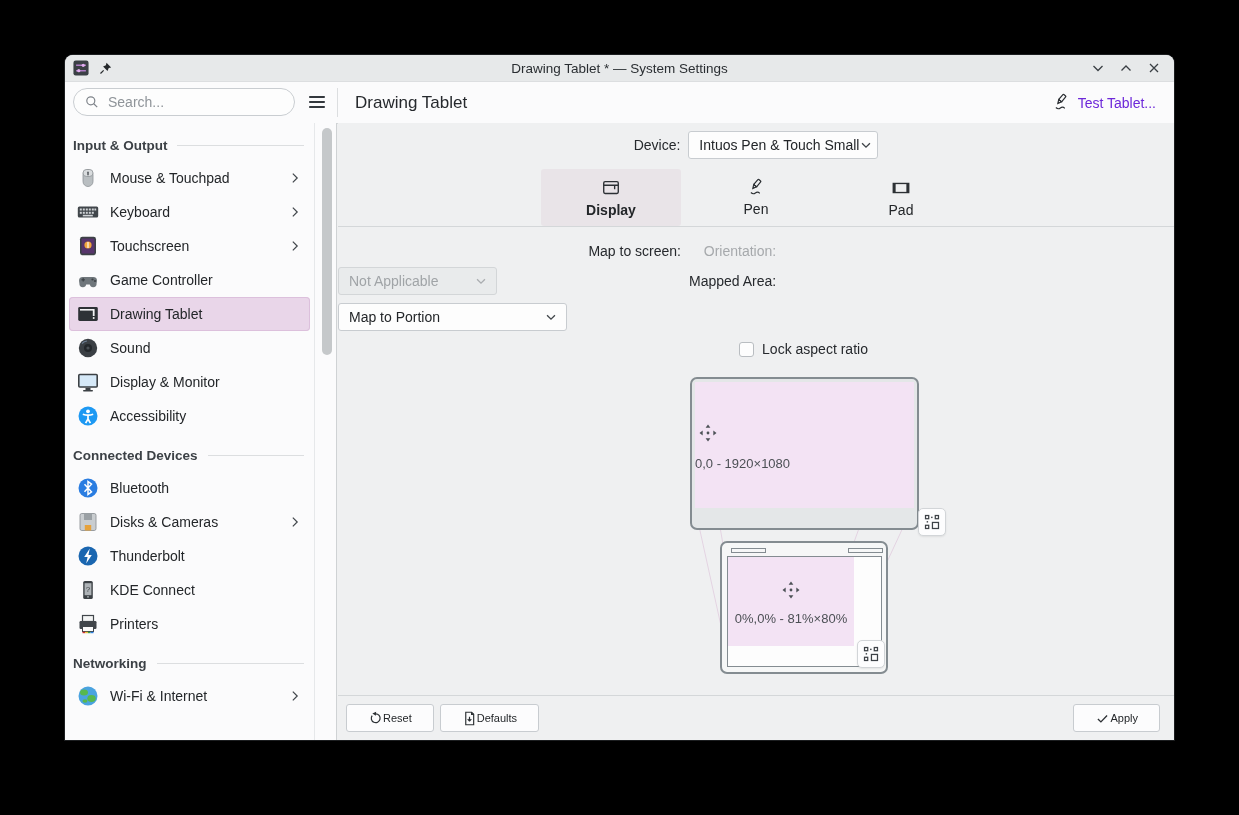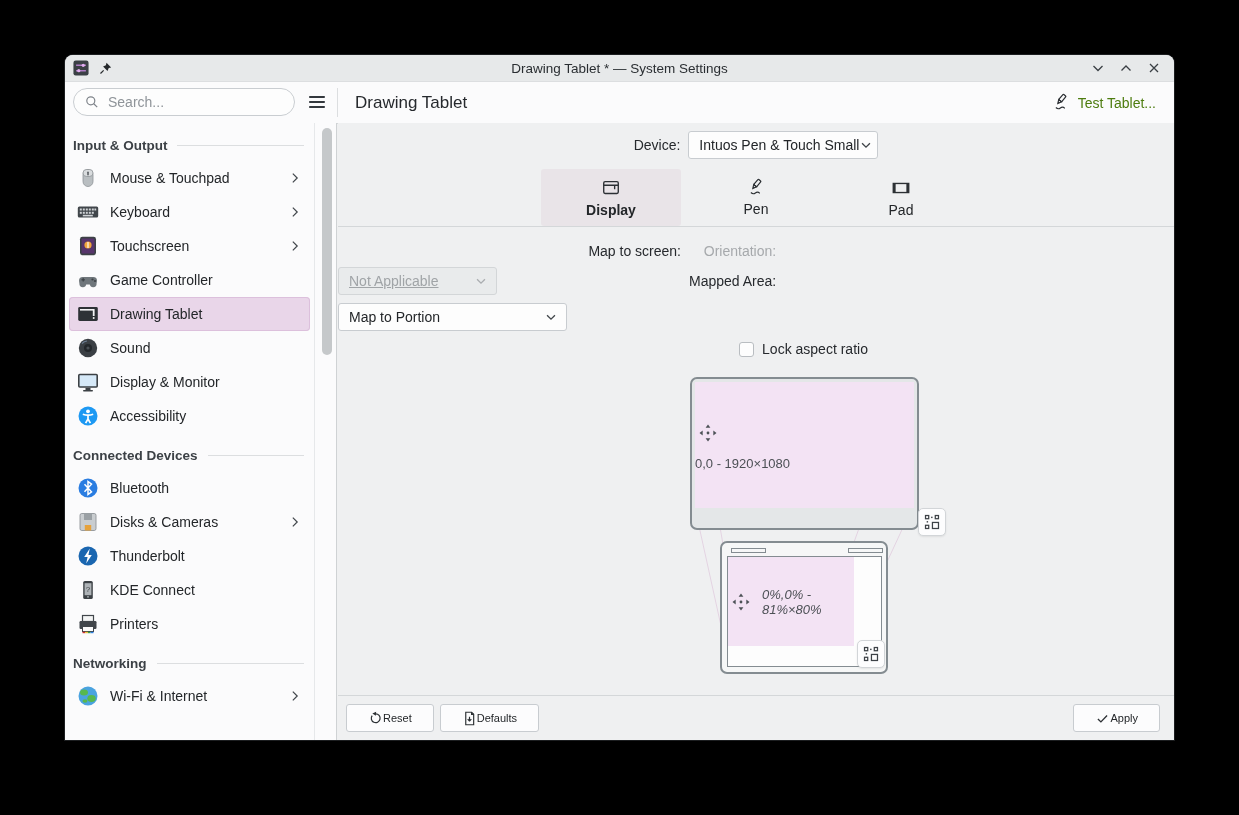--- a/index.html
+++ b/index.html
@@ -18,42 +18,42 @@
   .search{position:absolute;left:8px;top:6px;width:222px;height:28px;background:#fdfdfd;border:1px solid #c9cdd1;
     border-radius:14px;display:flex;align-items:center;padding:0 10px;box-sizing:border-box;gap:6px;}
   .search input{border:none;outline:none;background:transparent;font-family:"Liberation Sans",sans-serif;
     font-size:14px;color:#232629;width:150px;}
   .search input::placeholder{color:#8f9499;}
   .hamburger{position:absolute;left:238px;top:6px;width:28px;height:28px;display:flex;align-items:center;justify-content:center;cursor:pointer;}
   .hdr-sep{position:absolute;left:272px;top:6px;bottom:6px;width:1px;background:#dcdee0;}
   .page-title{position:absolute;left:290px;top:0;height:100%;display:flex;align-items:center;
     font-size:17px;font-weight:500;color:#26292d;}
   .test-tablet{position:absolute;right:14px;top:7px;height:27px;display:flex;align-items:center;gap:7px;
-    font-size:14px;color:#4d7c0f;cursor:pointer;padding:0 4px;}
+    font-size:14px;color:#6d28d9;cursor:pointer;padding:0 4px;}
   
   .sidebar{position:absolute;left:0;top:68px;bottom:0;width:272px;background:#fbfbfc;border-right:1px solid #cfd2d4;box-sizing:border-box;}
   .side-list{position:absolute;left:0;top:0;width:250px;bottom:0;border-right:1px solid #e6e8ea;box-sizing:border-box;overflow:hidden;}
   .side-item{height:34px;margin:0 4px;display:flex;align-items:center;gap:11px;padding:0 8px;border-radius:4px;
     font-size:14px;color:#232629;cursor:pointer;box-sizing:border-box;}
   .side-item.selected{background:#e9d6e9;box-shadow:inset 0 0 0 1px #dcc0dc;}
   .si-icon{width:22px;height:22px;flex:0 0 22px;display:flex;align-items:center;justify-content:center;}
   .si-label{flex:1;white-space:nowrap;overflow:hidden;}
   .si-chev{width:14px;display:flex;justify-content:flex-end;}
   .side-header{height:38px;display:flex;align-items:center;gap:10px;padding:6px 8px 0 8px;box-sizing:border-box;}
   .side-header span{font-size:13.5px;font-weight:bold;color:#3c4146;white-space:nowrap;}
   .side-header i{flex:1;height:1px;background:#dcdee0;margin-right:2px;}
   .side-scroll{position:absolute;left:257px;top:5px;width:10px;height:227px;border-radius:5px;background:#c5c8ca;cursor:pointer;}
   
   .main{position:absolute;left:273px;top:68px;right:0;bottom:0;background:#eff0f1;}
   .device-row{display:flex;align-items:center;justify-content:center;margin-top:8px;height:28px;gap:8px;}
   .form-label{font-size:14px;color:#26292d;}
   .form-label.disabled{color:#a6a9ac;}
   .combo{height:28px;background:#fdfdfd;border:1px solid #c8ccd0;border-radius:3px;display:flex;align-items:center;
     justify-content:space-between;padding:0 8px 0 10px;box-sizing:border-box;font-size:14px;color:#232629;cursor:pointer;white-space:nowrap;}
-  .combo.disabled{background:#e9ebec;border-color:#d3d6d8;color:#a0a4a7;cursor:default;text-decoration:underline;}
+  .combo.disabled{background:#e9ebec;border-color:#d3d6d8;color:#a0a4a7;cursor:default;}
   .tab-bar{margin-top:10px;display:flex;justify-content:center;gap:5px;height:57px;box-sizing:border-box;}
   .tab{width:140px;display:flex;flex-direction:column;align-items:center;justify-content:center;gap:4px;
     font-size:14px;color:#232629;border-radius:3px;cursor:pointer;}
   .tab.selected{background:#e9e4e8;font-weight:bold;}
   .tabs-divider{height:1px;background:#d4d7d9;margin-top:0;}
   .form{display:grid;grid-template-columns:343px auto;column-gap:8px;row-gap:8px;margin-top:16px;align-items:center;justify-content:start;}
   .form .form-label{text-align:right;}
   .cb-row{margin-top:10px;margin-left:351px;width:229px;display:flex;align-items:center;justify-content:center;gap:8px;}
   .checkbox{width:15px;height:15px;background:#fdfdfd;border:1px solid #b9bdc1;border-radius:3px;box-sizing:border-box;cursor:pointer;}
   .cb-label{font-size:14px;color:#26292d;}
@@ -64,21 +64,21 @@
   .screen-fill{position:absolute;left:3px;top:3px;width:219px;height:126px;background:#f3e3f4;
     display:flex;flex-direction:column;align-items:flex-start;justify-content:center;gap:10px;cursor:move;}
   .map-caption{font-size:13px;color:#4c5055;}
   .tablet-preview{position:absolute;left:382px;top:418px;width:168px;height:133px;background:#f6f7f7;
     border:2px solid #848c91;border-radius:7px;box-sizing:border-box;}
   .tp-strip{position:absolute;height:5px;border:1px solid #848c91;box-sizing:border-box;top:5px;background:#f6f7f7;}
   .tp-strip.s1{left:9px;width:35px;}
   .tp-strip.s2{left:126px;width:35px;}
   .tp-inner{position:absolute;left:5px;top:13px;width:155px;height:111px;border:1px solid #848c91;background:#fdfdfd;box-sizing:border-box;}
   .tablet-fill{position:absolute;left:0;top:0;width:126px;height:89px;background:#f3e3f4;
-    display:flex;flex-direction:row;align-items:center;justify-content:center;gap:8px;cursor:move;font-style:italic;}
+    display:flex;flex-direction:column;align-items:center;justify-content:center;gap:8px;cursor:move;}
   .resize-btn{position:absolute;width:28px;height:28px;background:#fdfdfe;border:1px solid #d2d5d8;border-radius:5px;
     box-sizing:border-box;display:flex;align-items:center;justify-content:center;cursor:pointer;box-shadow:0 1px 2px rgba(0,0,0,.08);}
   .rb-screen{left:580px;top:385px;}
   .rb-tablet{left:519px;top:517px;}
   
   .footer{position:absolute;left:0;right:0;bottom:0;height:45px;border-top:1px solid #d4d7d9;
     display:flex;align-items:center;padding:0 14px 0 8px;box-sizing:border-box;gap:6px;background:#eff0f1;}
   .btn{height:28px;background:#fcfcfd;border:1px solid #c8ccd0;border-radius:3px;display:flex;align-items:center;
     padding:0 21px;font-size:11px;color:#232629;cursor:pointer;box-sizing:border-box;}
   .btn.apply{margin-left:auto;}

